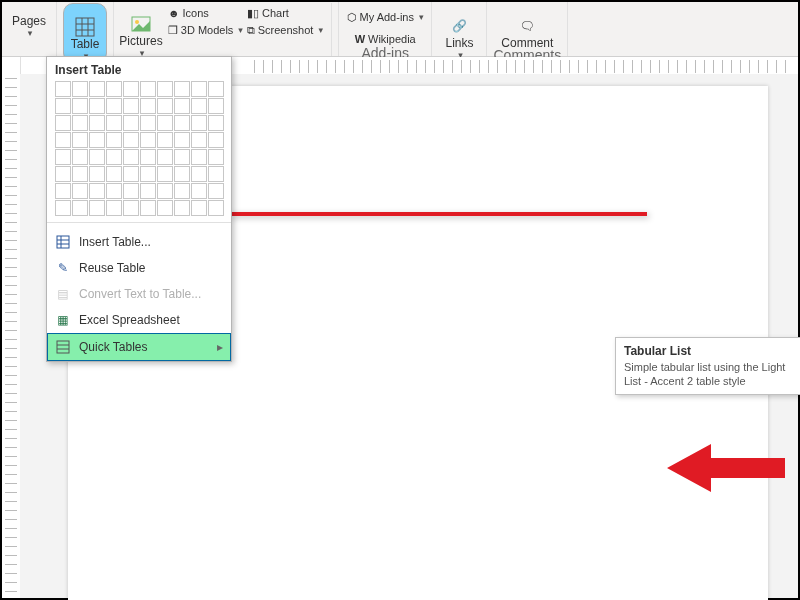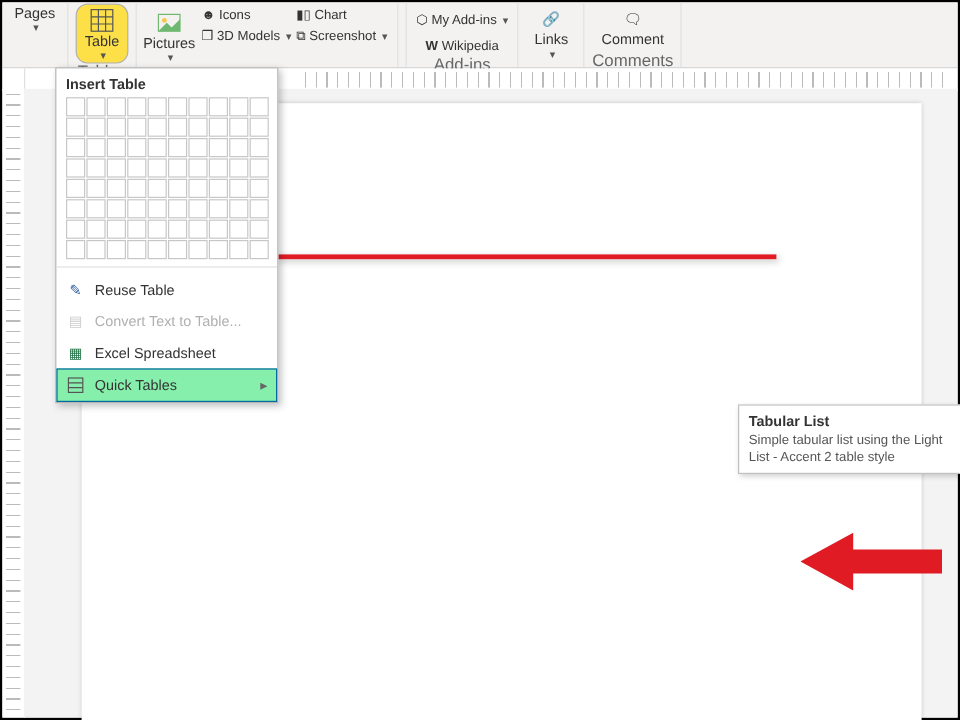--- a/index.html
+++ b/index.html
@@ -2,23 +2,23 @@
 <html><head>
 <meta charset="utf-8">
 <style>
   html,body{margin:0;padding:0;font-family:"Segoe UI","Helvetica Neue",Arial,sans-serif;font-size:12px;background:#fff;color:#333;overflow:hidden;}
   .app{width:800px;height:600px;position:relative;border:2px solid #000;box-sizing:border-box;}
   
   .ribbon{position:relative;height:54px;background:#f3f2f1;border-bottom:1px solid #d0d0d0;display:flex;align-items:flex-start;}
   .rgroup{display:flex;flex-direction:column;align-items:center;border-right:1px solid #e0e0e0;padding:1px 6px 0;height:100%;box-sizing:border-box;}
   .rgroup .buttons{display:flex;gap:4px;flex:1;}
   .rgroup .glabel{font-size:14px;color:#666;line-height:12px;}
-  .bigbtn{display:flex;flex-direction:column;align-items:center;justify-content:flex-start;width:42px;padding-top:2px;line-height:12px;text-align:center;cursor:default;}
+  .bigbtn{display:flex;flex-direction:column;align-items:center;justify-content:flex-start;width:42px;padding-top:12px;line-height:12px;text-align:center;cursor:default;}
   .bigbtn .ic{width:22px;height:22px;display:flex;align-items:center;justify-content:center;}
-  .bigbtn.active{background:#fde047;border:1px solid #b0b0b0;border-radius:10px;}
+  .bigbtn.active{background:#7dd3fc;border:1px solid #b0b0b0;border-radius:10px;}
   .smallbtn{display:flex;align-items:center;gap:3px;font-size:11px;line-height:16px;padding:0 2px;cursor:default;}
   .smallstack{display:flex;flex-direction:column;justify-content:flex-start;gap:1px;padding-top:2px;}
   .drop{font-size:9px;color:#555;margin-left:2px;}
   
   .ruler{height:18px;background:#fff;border-bottom:1px solid #e0e0e0;position:relative;}
   .ruler .track{position:absolute;left:252px;right:6px;top:3px;height:13px;background:repeating-linear-gradient(to right,#bbb 0 1px,transparent 1px 9px);}
   .ruler .corner{position:absolute;left:0;top:0;width:18px;height:18px;border-right:1px solid #e0e0e0;}
   .vruler{position:absolute;top:72px;left:0;width:18px;bottom:0;border-right:1px solid #e0e0e0;background:#fff;}
   .vruler .vtrack{position:absolute;top:4px;bottom:4px;left:3px;width:12px;background:repeating-linear-gradient(to bottom,#bbb 0 1px,transparent 1px 9px);}
   
@@ -259,20 +259,31 @@
         <div class="cell"></div>
         <div class="cell"></div>
         <div class="cell"></div>
         <div class="cell"></div>
         <div class="cell"></div>
         <div class="cell"></div>
         <div class="cell"></div>
       </div>
     <div class="sep"></div>
     <div class="mitem">
+      <span class="ic">
+          <svg width="14" height="14" viewBox="0 0 14 14">
+            <rect x="1" y="1" width="12" height="12" fill="none" stroke="#2b579a"></rect>
+            <line x1="1" y1="5" x2="13" y2="5" stroke="#2b579a"></line>
+            <line x1="1" y1="9" x2="13" y2="9" stroke="#2b579a"></line>
+            <line x1="5" y1="1" x2="5" y2="13" stroke="#2b579a"></line>
+          </svg>
+        </span>
+      <span>Insert Table...</span>
+    </div>
+    <div class="mitem">
       <span class="ic">✎</span>
       <span>Reuse Table</span>
     </div>
     <div class="mitem disabled">
       <span class="ic" style="color:#ccc;">▤</span>
       <span>Convert Text to Table...</span>
     </div>
     <div class="mitem">
       <span class="ic" style="color:#217346;">▦</span>
       <span>Excel Spreadsheet</span>

